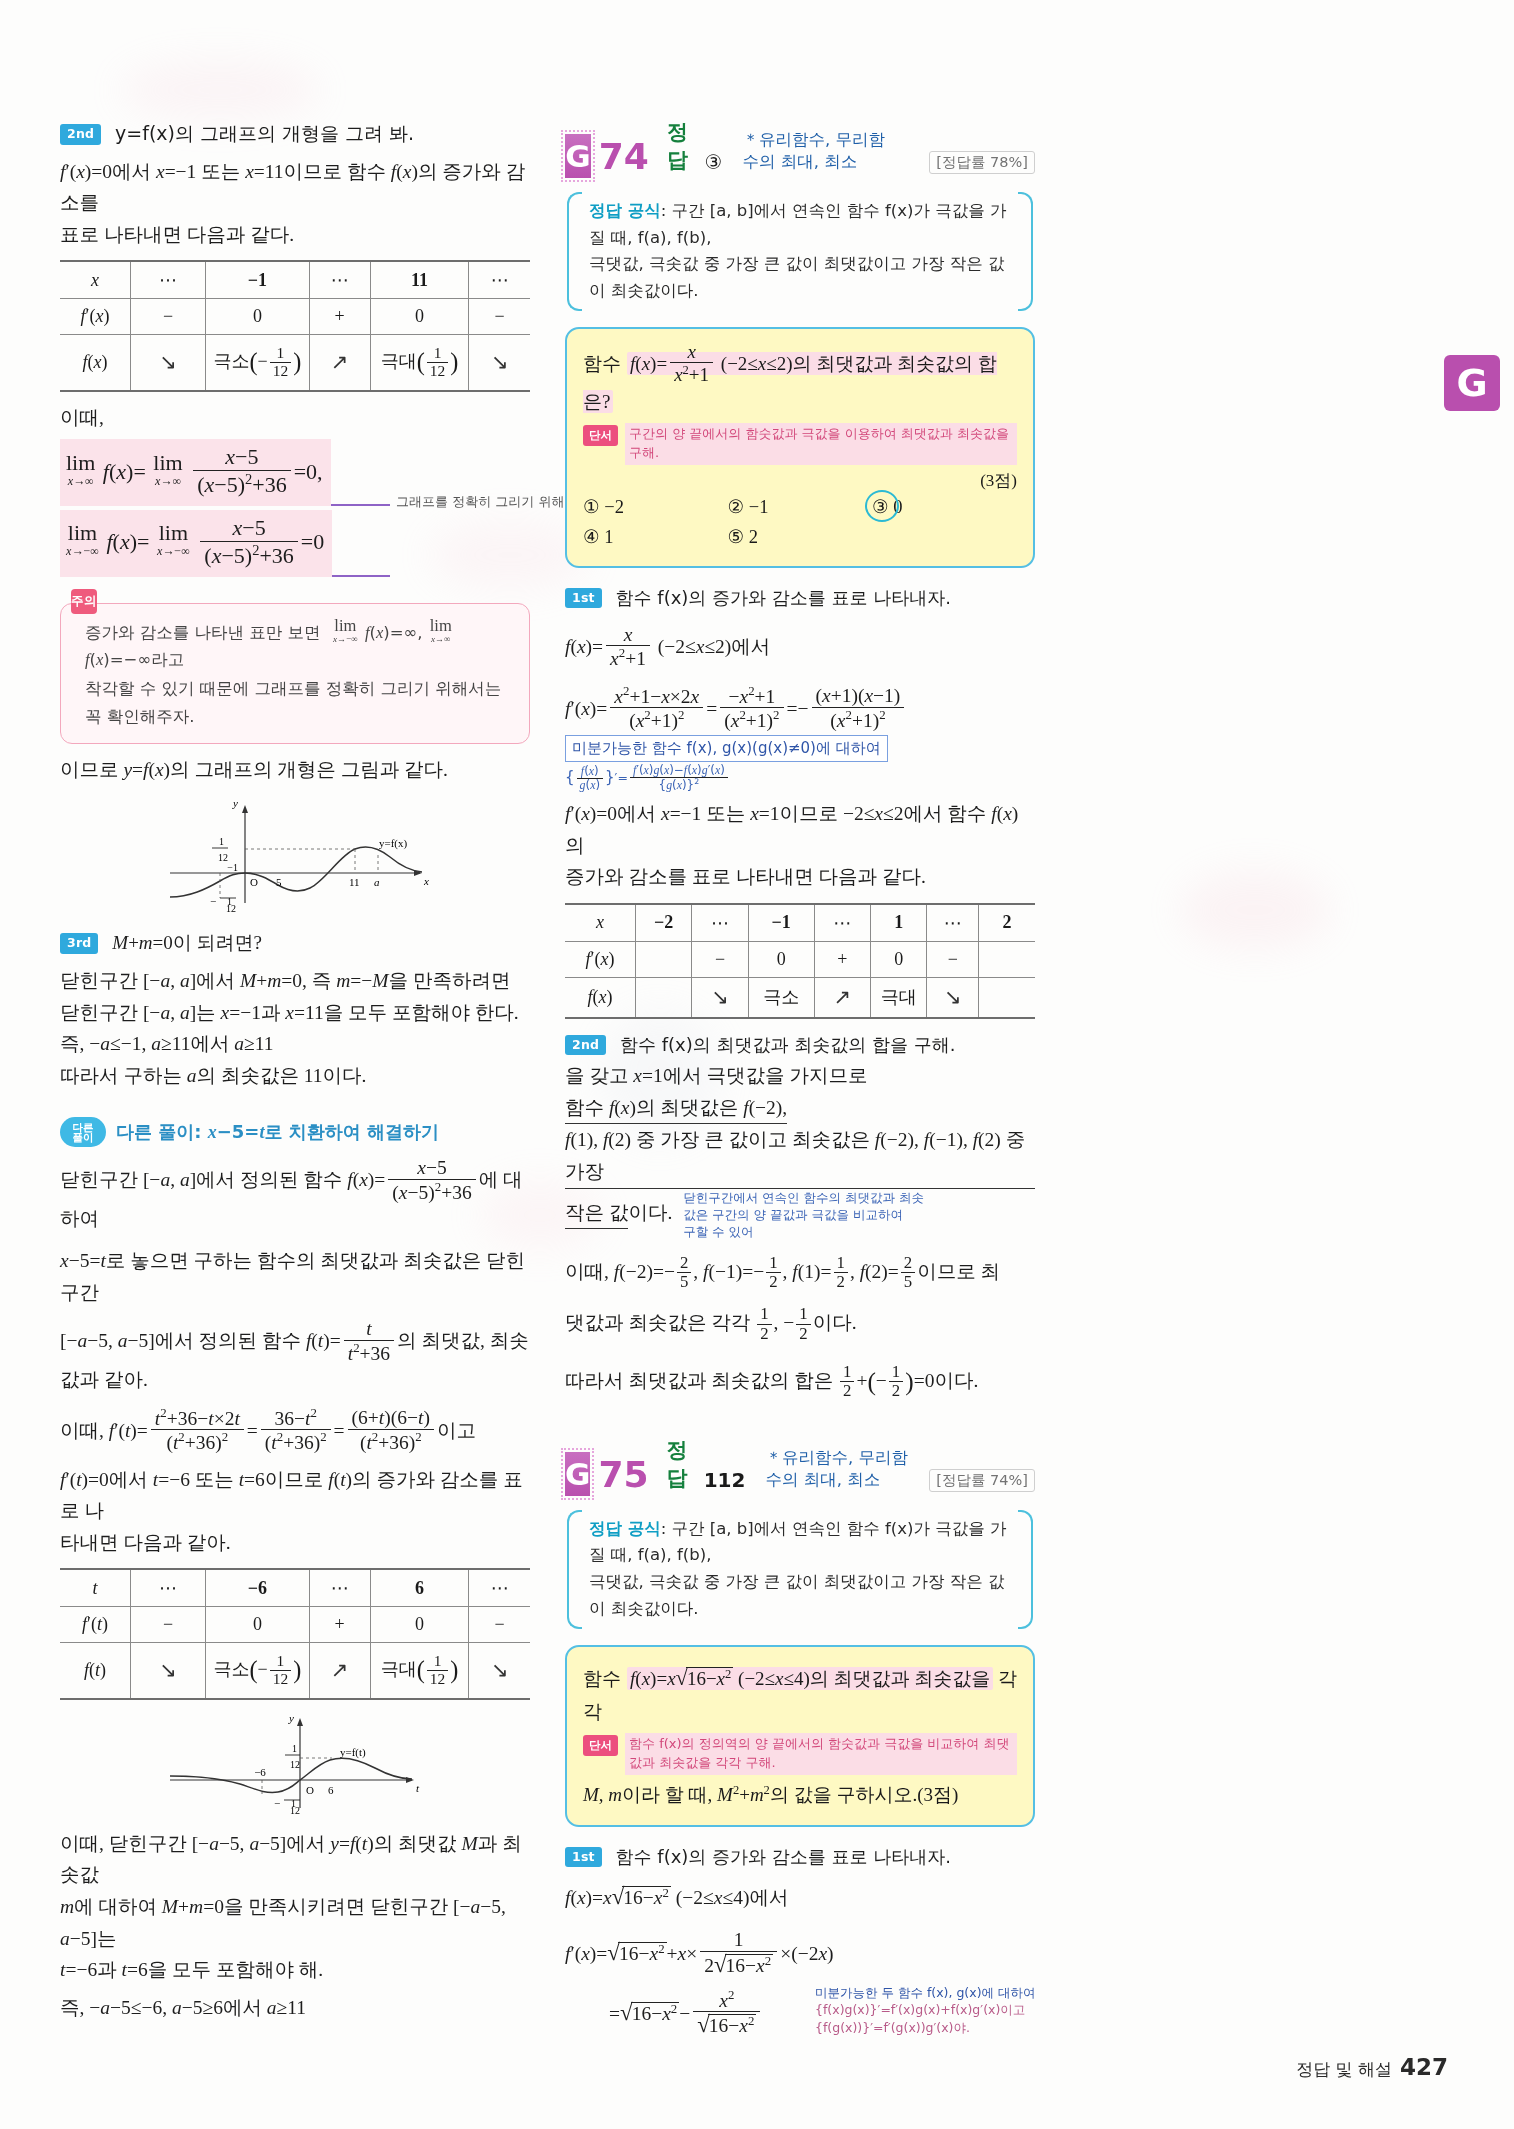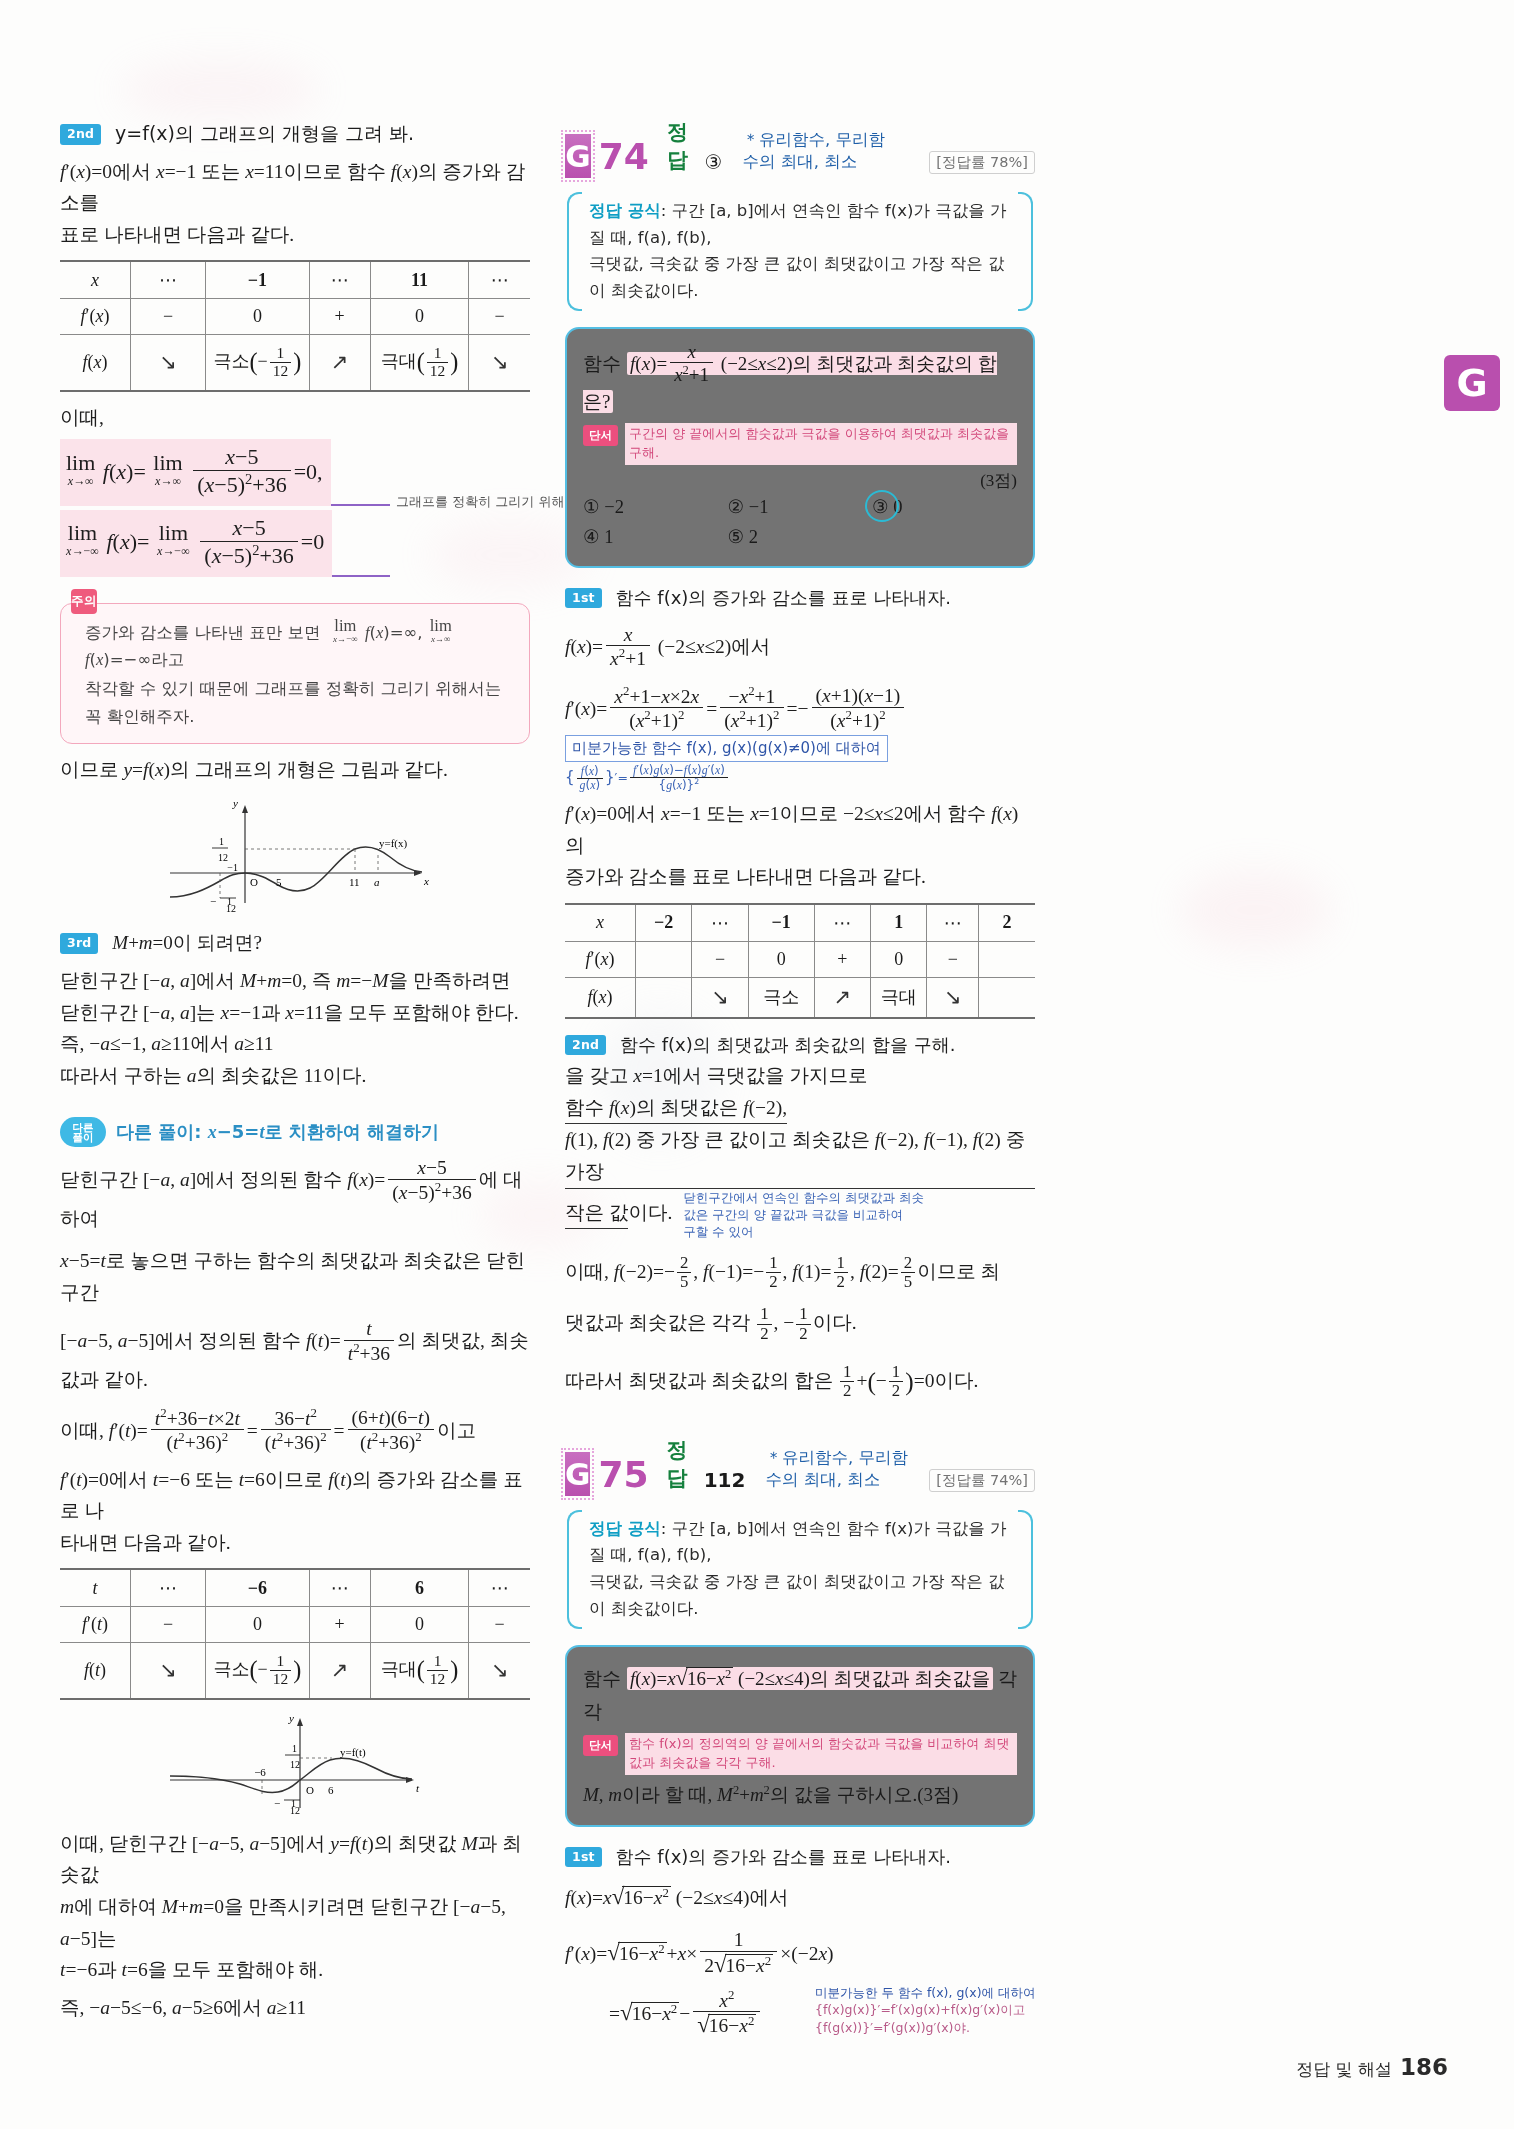--- a/index.html
+++ b/index.html
@@ -128,21 +128,21 @@
     content:""; position:absolute; top:2px; bottom:2px; width:13px;
     border:2px solid #4cc0dd;
   }
   .formula::before { left:2px;  border-right:none; border-radius:12px 0 0 12px; }
   .formula::after  { right:2px; border-left:none;  border-radius:0 12px 12px 0; }
   .formula .lbl { color:#0f9ec4; font-weight:bold; }
 
   
   .pbox {
     border:2px solid #54bfe4; border-radius:14px;
-    padding:12px 16px 14px 16px; margin:12px 0 14px 0; background:#737373;
+    padding:12px 16px 14px 16px; margin:12px 0 14px 0; background:#fef9c3;
   }
   .pbox .pline { font-size:19px; line-height:1.66; font-family:"Liberation Serif", serif; }
   .hint-row { display:flex; align-items:flex-start; gap:7px; margin-top:6px; }
   .hint-tag {
     background:#ec4f7e; color:#fff; font-family:"DejaVu Sans", sans-serif;
     font-size:11.5px; font-weight:bold; padding:3px 6px; border-radius:3px; flex:none; margin-top:2px;
   }
   .hint-txt { font-family:"DejaVu Sans", sans-serif; font-size:13px; color:#d2477a; line-height:1.45; }
   .pts { text-align:right; font-family:"Liberation Serif", serif; font-size:17px; margin-top:4px; }
 
@@ -565,16 +565,16 @@
         <span style="color:#b85a88">{f(x)g(x)}′=f′(x)g(x)+f(x)g′(x)이고</span><br>
         <span style="color:#b85a88">{f(g(x))}′=f′(g(x))g′(x)야.</span>
       </span>
     </div>
 
   </div>
 
   </div>
 
   <div class="footer">
-    <span>정답 및 해설</span><span class="pg">186</span>
+    <span>정답 및 해설</span><span class="pg">427</span>
   </div>
 
 </div>
 
 </body></html>

